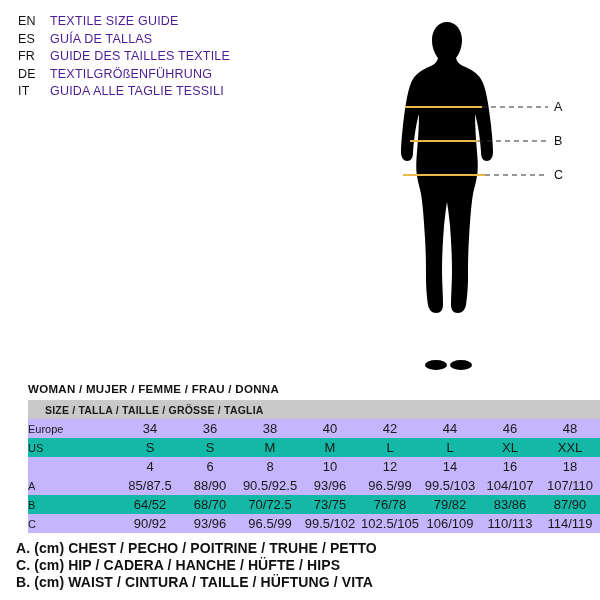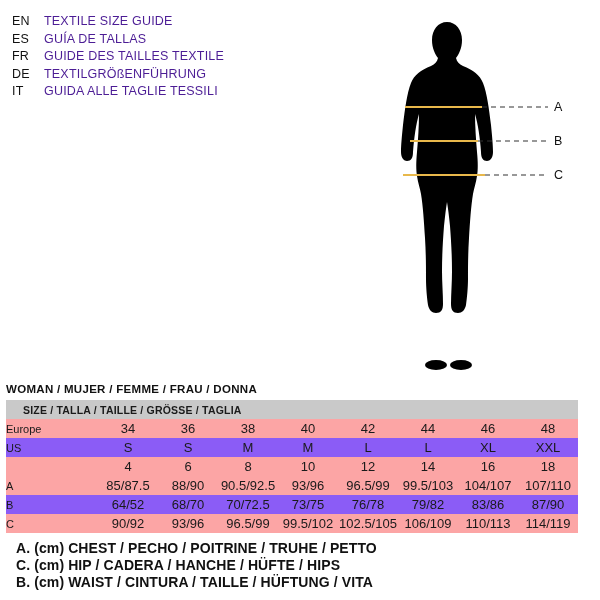--- a/index.html
+++ b/index.html
@@ -13,21 +13,21 @@
     font-family: "Liberation Sans", sans-serif;
     color: #1a1a1a;
     position: relative;
     overflow: hidden;
   }
 
   
   .lang-block {
     position: absolute;
     top: 14px;
-    left: 12px;
+    left: 18px;
     width: 330px;
   }
   .lang-row {
     display: flex;
     align-items: baseline;
     height: 17.5px;
   }
   .lang-code {
     width: 32px;
     font-size: 12.5px;
@@ -53,21 +53,21 @@
 
   .measure-label {
     position: absolute;
     font-size: 12.5px;
     color: #111;
   }
 
   
   .table-section {
     position: absolute;
-    left: 6px;
+    left: 28px;
     top: 383px;
     width: 572px;
   }
   .woman-head {
     font-size: 11.5px;
     font-weight: bold;
     letter-spacing: .3px;
     color: #111;
     margin-bottom: 5px;
   }
@@ -82,22 +82,22 @@
     height: 15px;
   }
   tr.head-row td {
     background: #c9c9c9;
     font-weight: bold;
     font-size: 10.5px;
     letter-spacing: .2px;
     padding-left: 17px;
     text-align: left;
   }
-  tr.row-light td { background: #fca5a5; }
-  tr.row-dark  td { background: #8b5cf6; }
+  tr.row-light td { background: #c4b5fd; }
+  tr.row-dark  td { background: #14b8a6; }
   td.rowlabel {
     text-align: left;
     padding-left: 6px;
     font-size: 11px;
   }
   td.val {
     text-align: center;
     font-size: 13px;
   }
 

